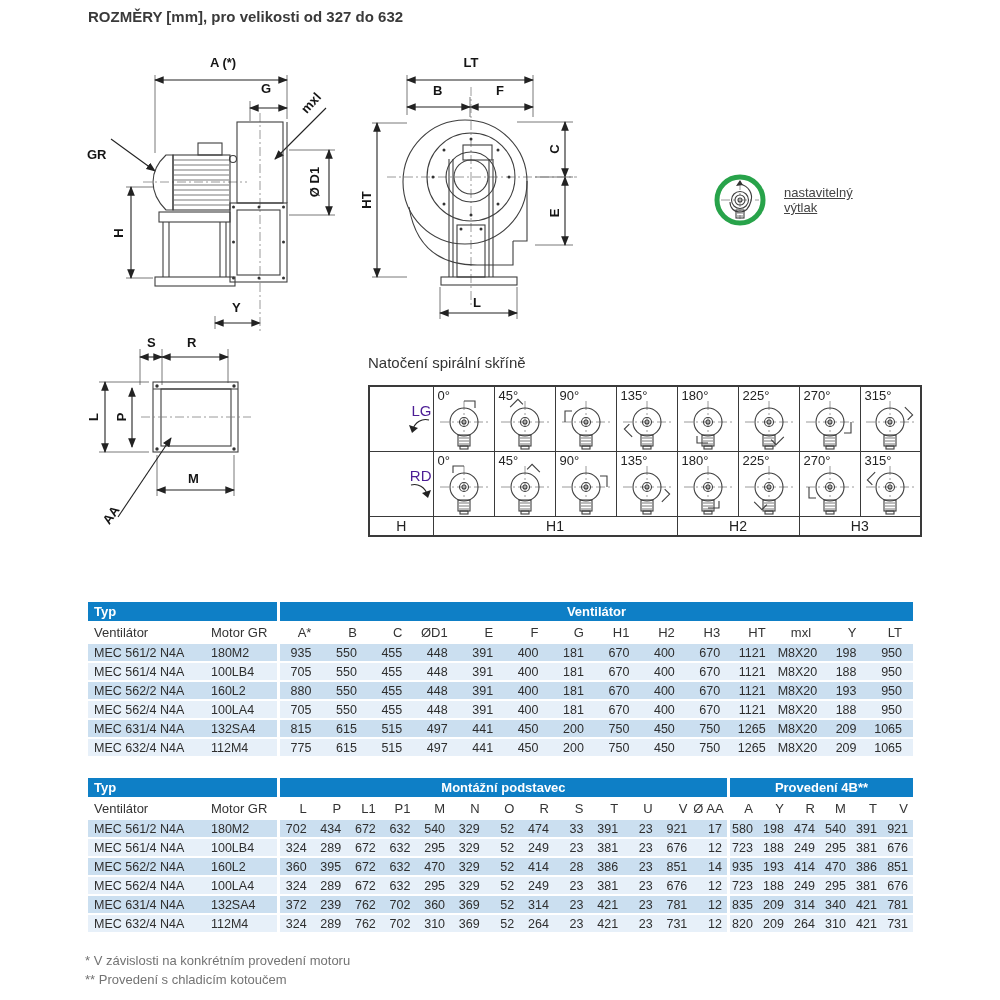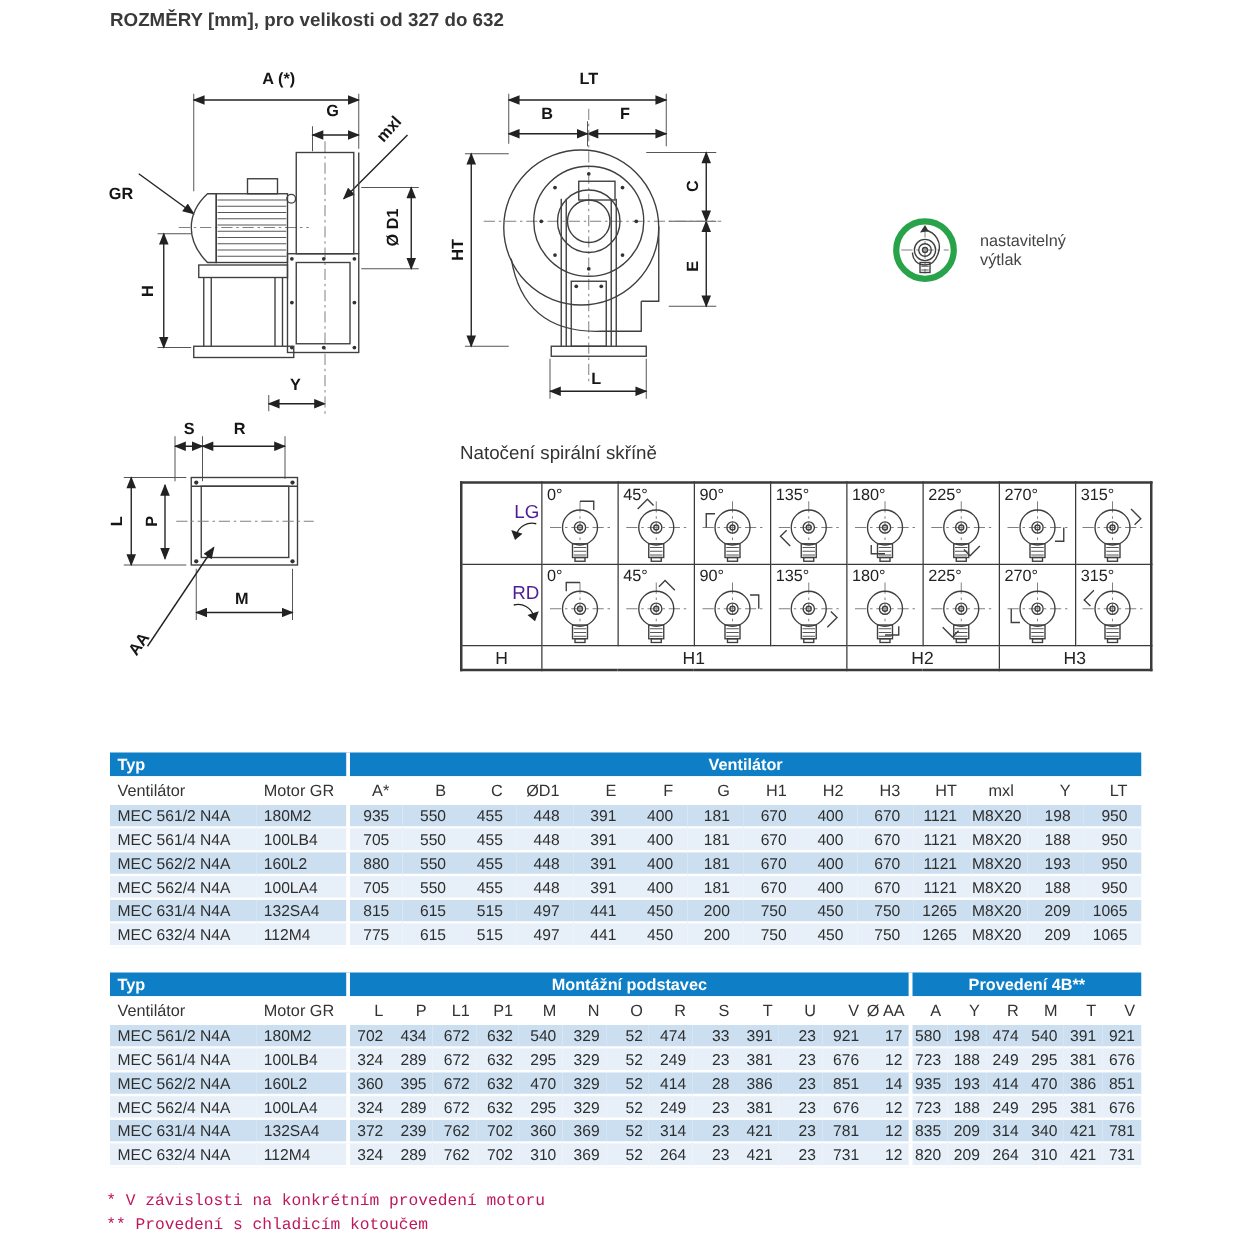--- a/index.html
+++ b/index.html
@@ -16,21 +16,21 @@
   svg .axis{stroke:#808080;stroke-width:0.8;fill:none;stroke-dasharray:9 3 2 3;}
   svg .dot{fill:#333;stroke:none;}
 
   .dlabel{position:absolute;font-size:13px;font-weight:bold;color:#151515;white-space:nowrap;}
   .vlab{transform:translate(-50%,-50%) rotate(-90deg);}
   .lab48{transform:translate(-50%,-50%) rotate(-48deg);}
   .lab55{transform:translate(-50%,-50%) rotate(-55deg);}
 
   
   .badge{left:712px;top:172px;display:flex;align-items:center;gap:16px;}
-  .badge-text{font-size:13px;color:#444;line-height:15px;}
+  .badge-text{font-size:13px;color:#444;line-height:15px;text-decoration:underline;}
 
   
   .rot-heading{left:368px;top:354px;font-size:15px;color:#333;}
   .rot-holder{left:368px;top:385px;}
   .rot-table{border-collapse:collapse;border:2px solid #3a3a3a;}
   .rot-table td{border:1px solid #3a3a3a;box-sizing:border-box;}
   .rotlabel{width:64px;text-align:right;font-size:15px;color:#4c1d95;}
   .rotlabel span{display:block;margin-bottom:-2px;}
   .rotcell{width:61px;height:65px;position:relative;text-align:center;vertical-align:bottom;padding:0;}
   .rotcell .ang{position:absolute;top:1px;left:4px;font-size:13px;color:#222;}
@@ -52,21 +52,21 @@
   .h-num{text-align:right;}
   .datarow td{height:19px;vertical-align:middle;border-bottom:2px solid #fff;}
   .c-name{text-align:left;padding-left:6px;}
   .c-num{text-align:right;}
   .t1 .h-num,.t1 .c-num{padding-right:11px;}
   .t2 .h-num,.t2 .c-num{padding-right:5px;}
   .datarow:nth-child(odd) td{background:var(--row-odd);}
   .datarow:nth-child(even) td{background:var(--row-even);}
   .sep{border-left:3px solid #fff;}
 
-  .footnote{left:85px;font-size:13px;color:#be185d;font-family:Liberation Mono, monospace;}
+  .footnote{left:85px;font-size:13px;color:#737373;}
 </style>
 </head>
 <body>
 
 <svg width="0" height="0" style="position:absolute" aria-hidden="true">
   <defs>
     <marker id="arr" viewBox="0 0 10 8" markerWidth="9" markerHeight="7" refX="9" refY="4" orient="auto-start-reverse">
       <path d="M0,0 L10,4 L0,8 Z" fill="#222"></path>
     </marker>
   </defs>

